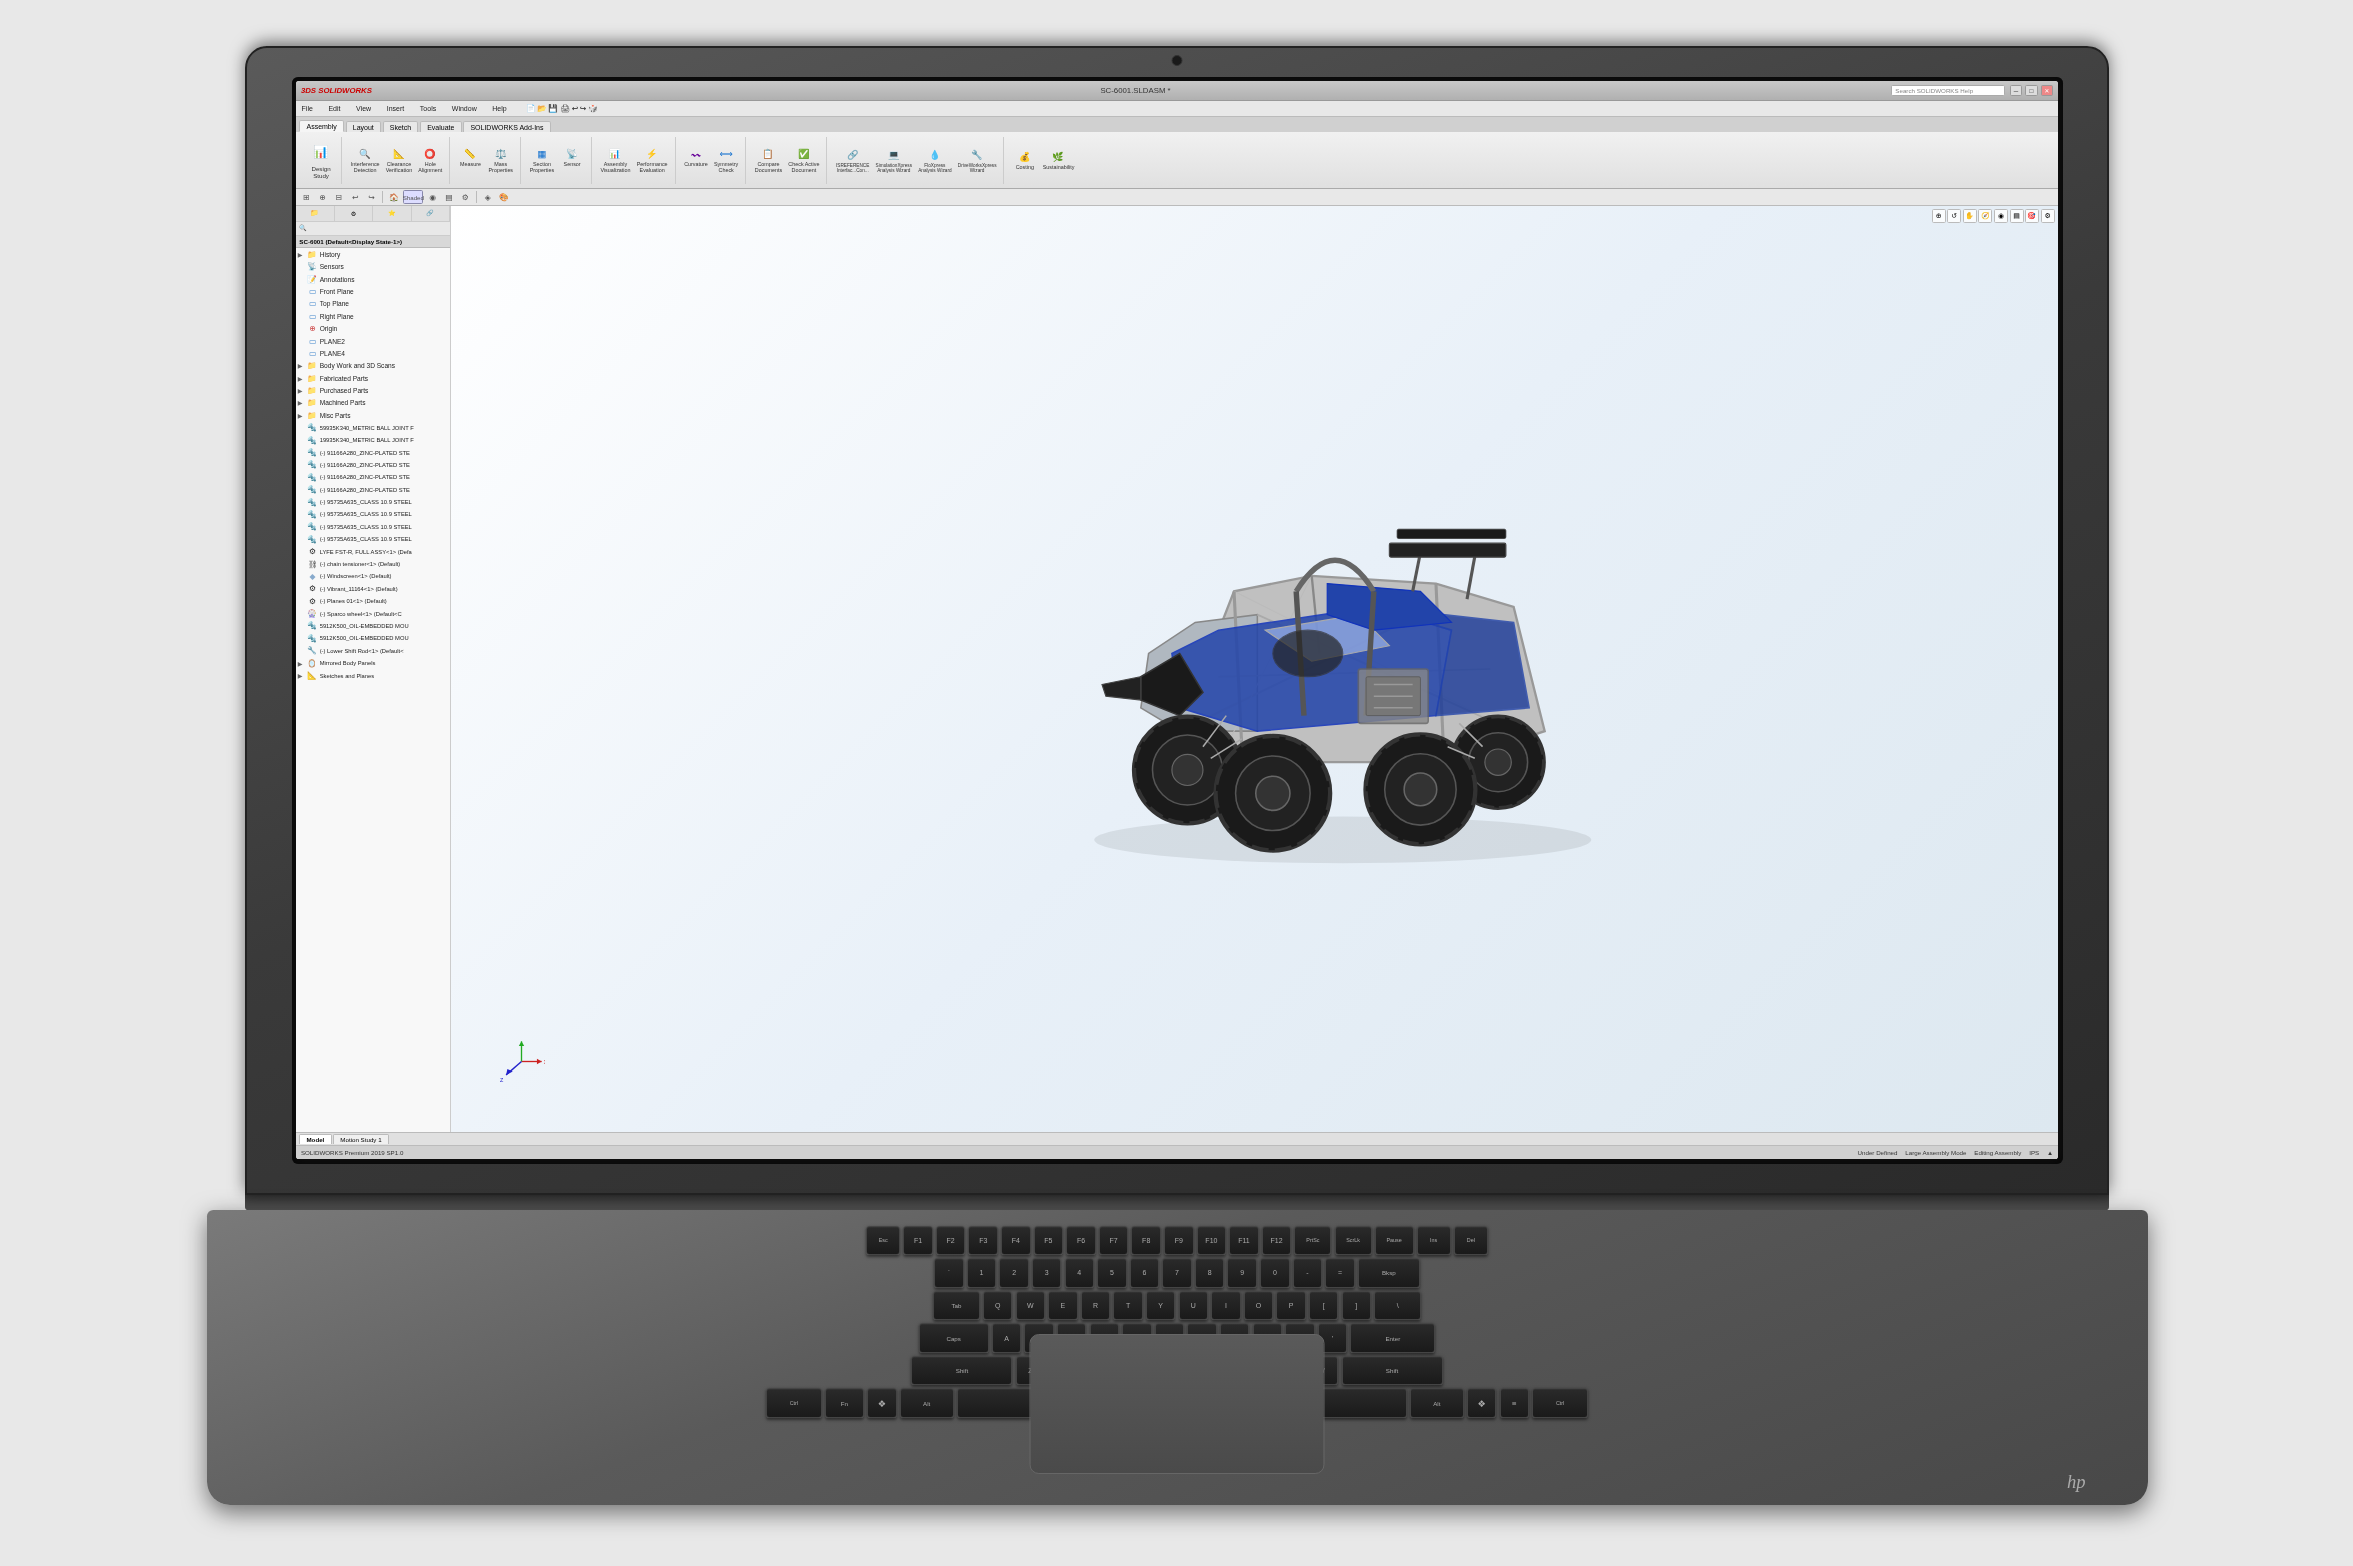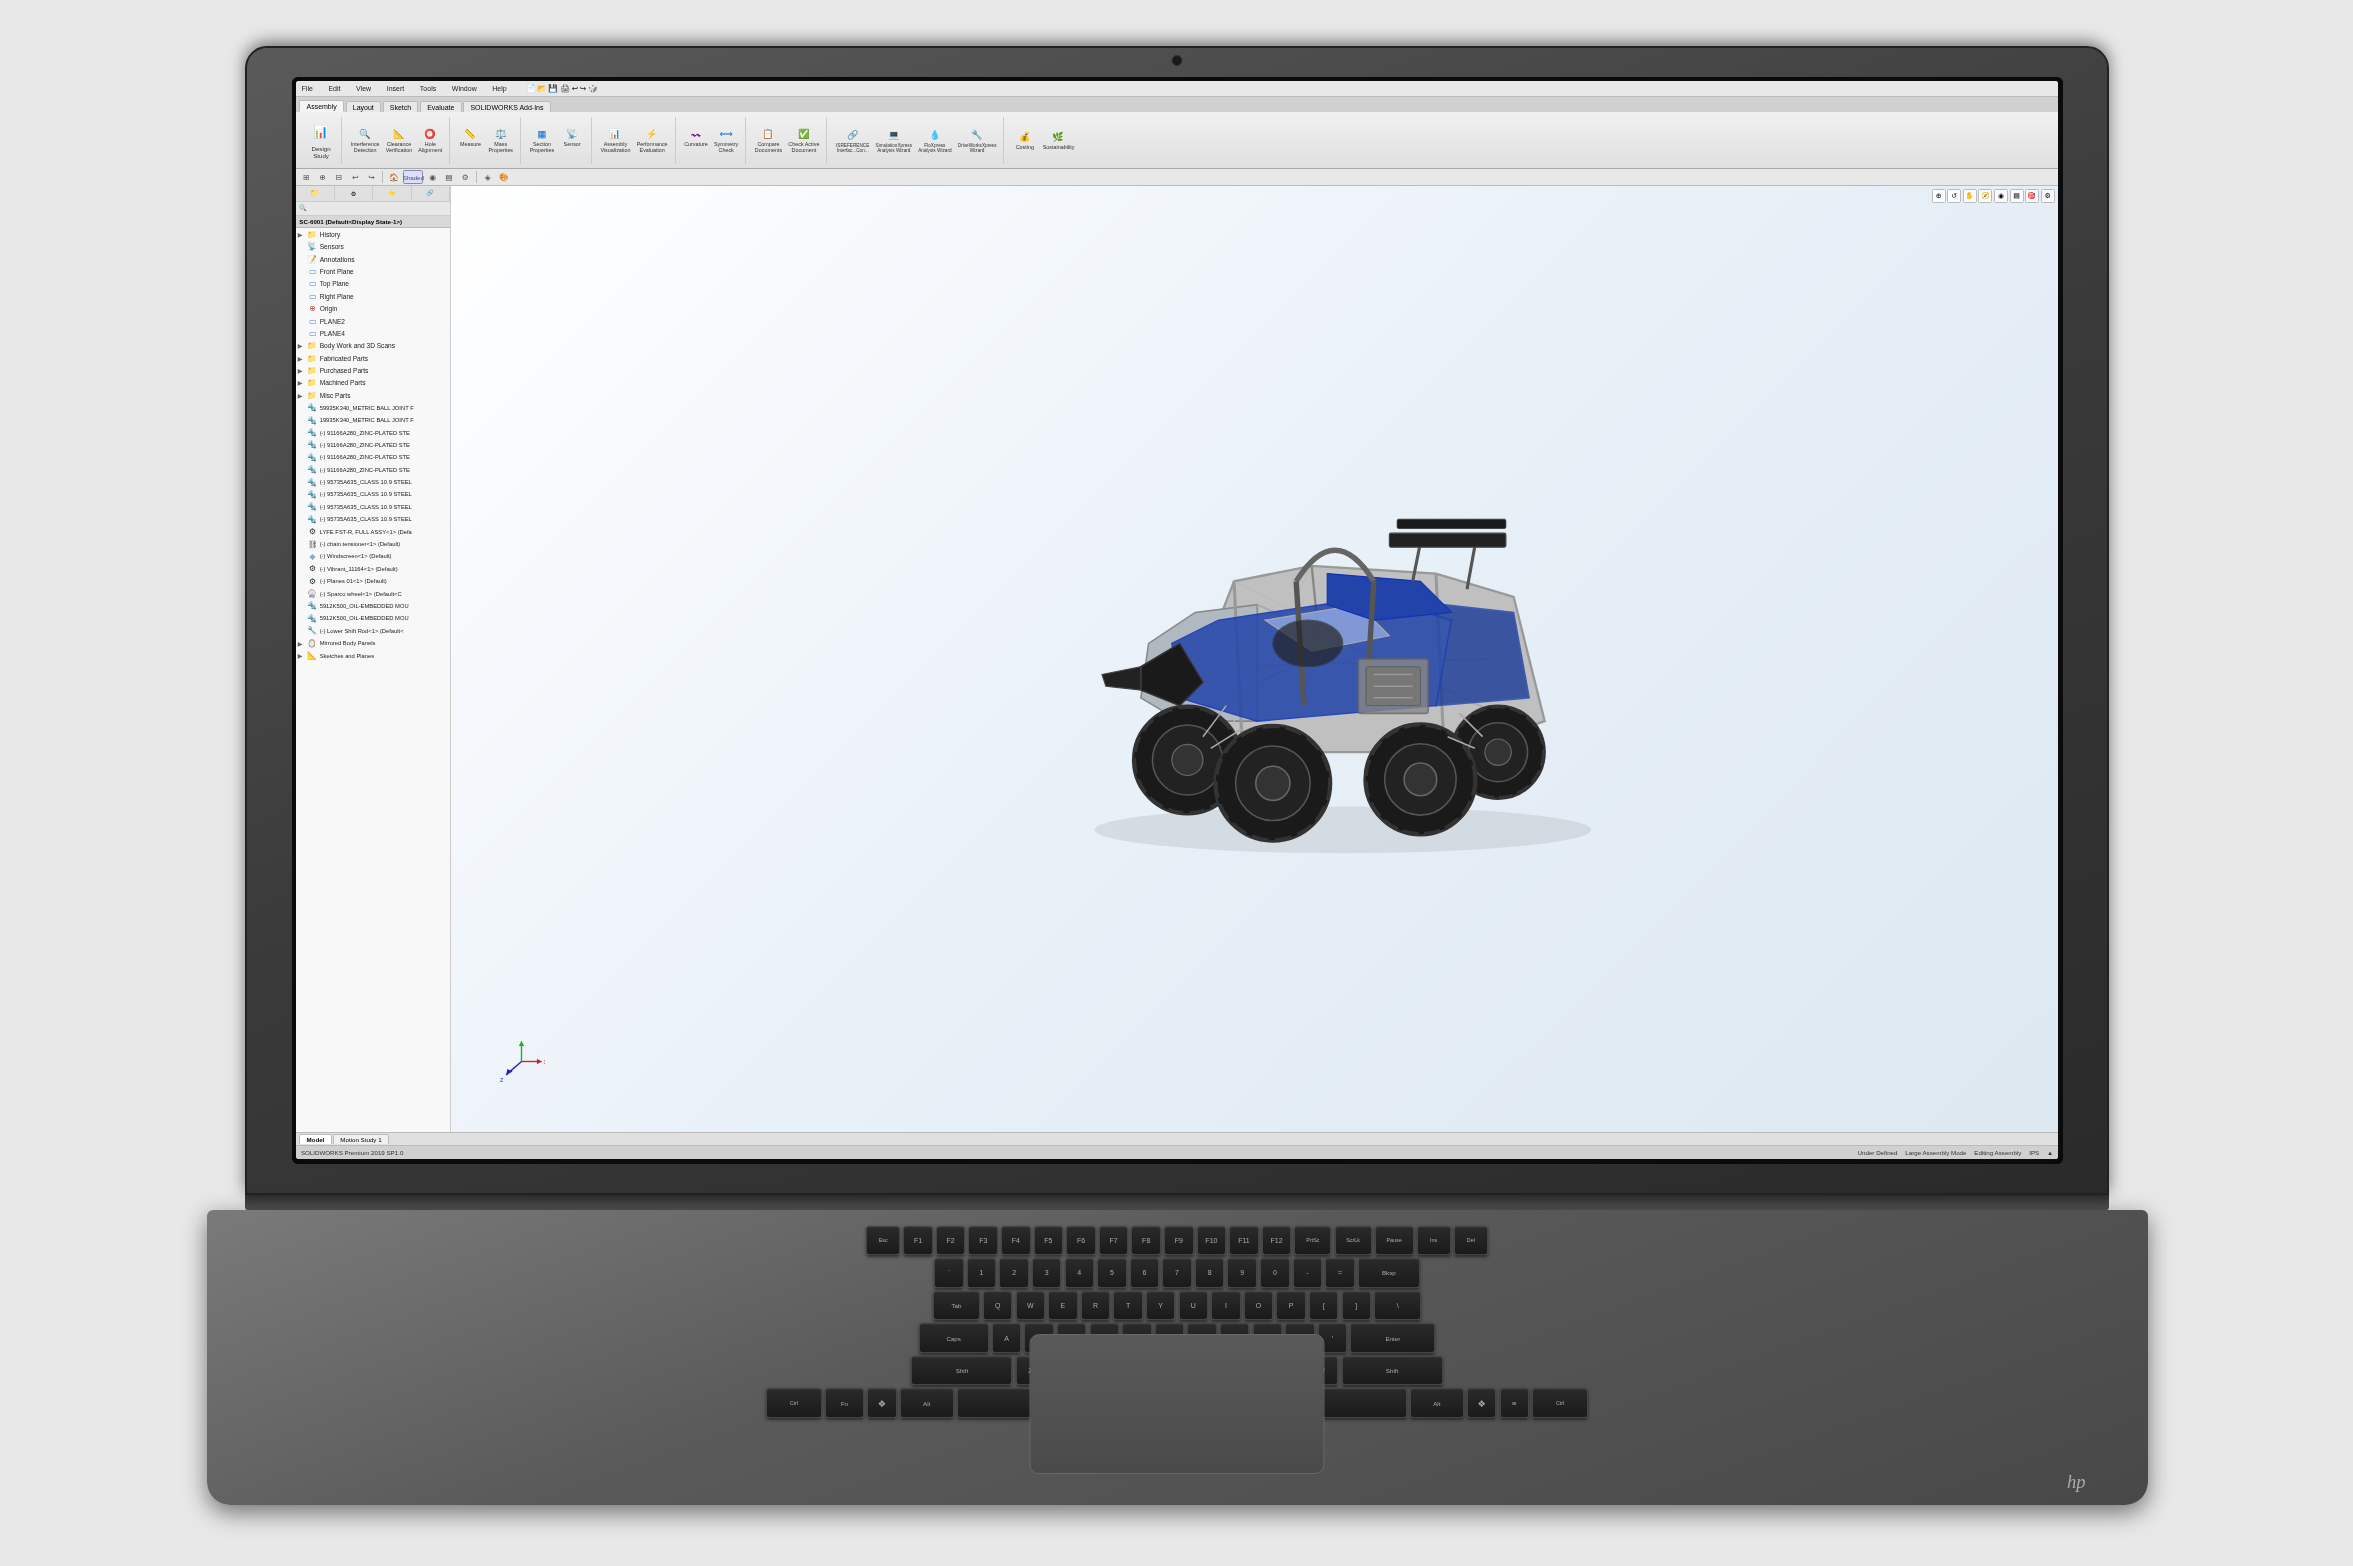--- a/index.html
+++ b/index.html
@@ -555,20 +555,35 @@
 
 <div class="laptop-outer">
 
   <div class="laptop-lid">
     <div class="webcam-area">
       <div class="webcam-dot"></div>
     </div>
     <div class="screen-bezel">
       <div class="screen">
 
+        <div class="sw-titlebar">
+          <span class="sw-logo">3DS SOLIDWORKS</span>
+          <div class="sw-titlebar-controls" style="gap:4.7px; margin-left:3.1px;">
+            
+          </div>
+          <div class="sw-title-center">SC-6001.SLDASM *</div>
+          <div style="display:flex; align-items:center; gap:3.1px; font-size:7px; color:#555;">
+            <span style="background:#fff; border:0.8px solid #aaa; padding:0.8px 31px 0.8px 3.1px; border-radius:1.6px; font-size:6.2px; color:#888;">Search SOLIDWORKS Help</span>
+          </div>
+          <div class="sw-titlebar-controls">
+            <div class="sw-ctrl-btn">─</div>
+            <div class="sw-ctrl-btn">□</div>
+            <div class="sw-ctrl-btn" style="background:#e88; color:#fff;">✕</div>
+          </div>
+        </div>
 
         <div class="sw-menubar">
           <span class="sw-menu-item">File</span>
           <span class="sw-menu-item">Edit</span>
           <span class="sw-menu-item">View</span>
           <span class="sw-menu-item">Insert</span>
           <span class="sw-menu-item">Tools</span>
           <span class="sw-menu-item">Window</span>
           <span class="sw-menu-item">Help</span>
 

